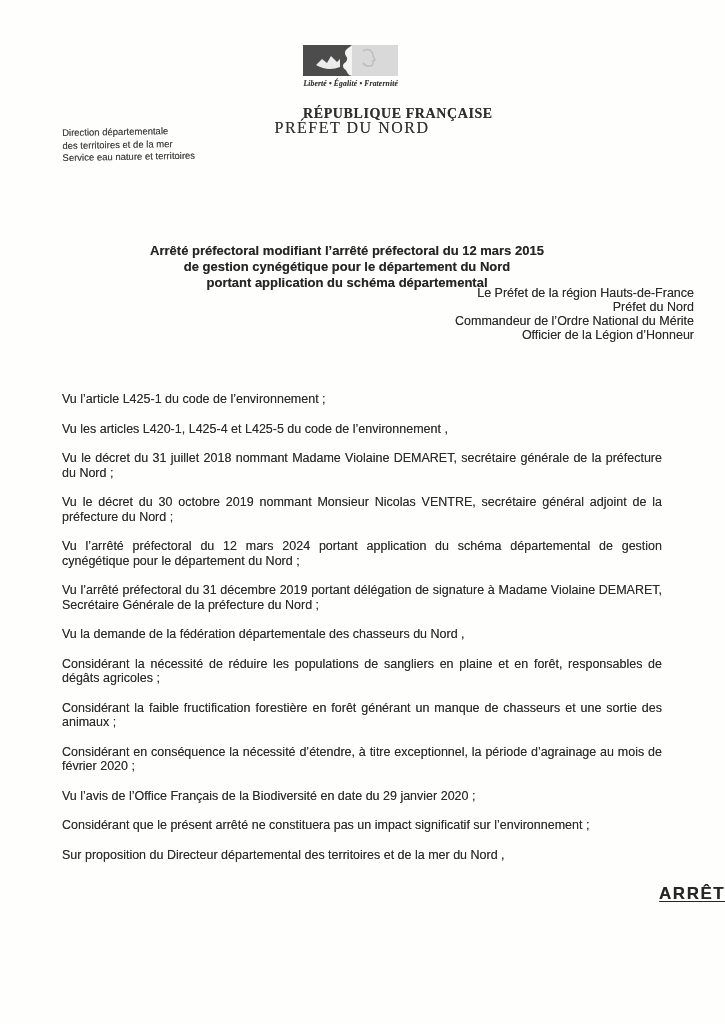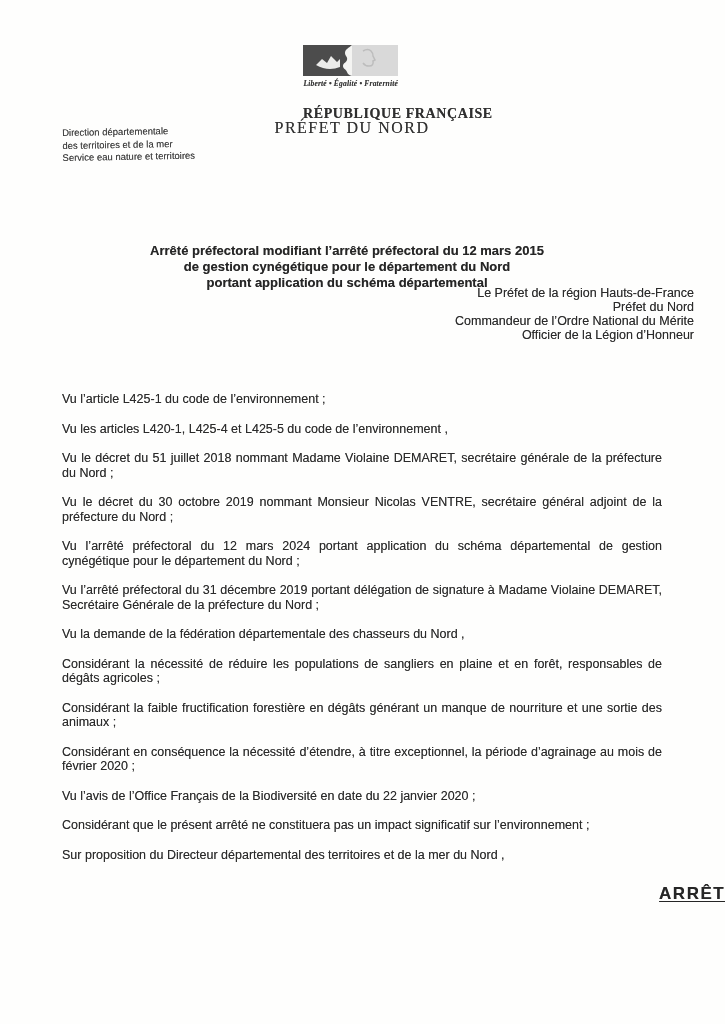--- a/index.html
+++ b/index.html
@@ -101,28 +101,28 @@
   <div class="issuer">
     <div>Le Préfet de la région Hauts-de-France</div>
     <div>Préfet du Nord</div>
     <div>Commandeur de l’Ordre National du Mérite</div>
     <div>Officier de la Légion d’Honneur</div>
   </div>
 
   <div class="body-text">
     <p>Vu l’article L425-1 du code de l’environnement ;</p>
     <p>Vu les articles L420-1, L425-4 et L425-5 du code de l’environnement ,</p>
-    <p>Vu le décret  du 51 juillet 2018 nommant Madame Violaine DEMARET, secrétaire générale de la préfecture du Nord ;</p>
+    <p>Vu le décret  du 31 juillet 2018 nommant Madame Violaine DEMARET, secrétaire générale de la préfecture du Nord ;</p>
     <p>Vu le décret  du 30 octobre 2019 nommant Monsieur Nicolas VENTRE, secrétaire général adjoint de la préfecture du Nord  ;</p>
     <p>Vu l’arrêté préfectoral du 12 mars 2024 portant application du schéma départemental de gestion cynégétique pour le département du Nord ;</p>
     <p>Vu l’arrêté préfectoral du 31 décembre 2019 portant délégation de signature à Madame Violaine DEMARET, Secrétaire Générale de la préfecture du Nord ;</p>
     <p>Vu la demande de la fédération départementale des chasseurs du Nord ,</p>
     <p>Considérant la nécessité de réduire les populations de sangliers en plaine et en forêt, responsables de dégâts agricoles ;</p>
-    <p>Considérant la faible fructification forestière en dégâts générant un manque de nourriture et une sortie des animaux ;</p>
+    <p>Considérant la faible fructification forestière en forêt générant un manque de chasseurs et une sortie des animaux ;</p>
     <p>Considérant en conséquence la nécessité d’étendre, à titre exceptionnel, la période d’agrainage au mois de février 2020 ;</p>
-    <p>Vu l’avis de l’Office Français de la Biodiversité en date du 22 janvier 2020 ;</p>
+    <p>Vu l’avis de l’Office Français de la Biodiversité en date du 29 janvier 2020 ;</p>
     <p>Considérant que le présent arrêté ne constituera pas un impact significatif sur l’environnement ;</p>
     <p>Sur proposition du Directeur départemental des territoires et de la mer du Nord  ,</p>
   </div>
 
   <div class="arrete">ARRÊTE</div>
 
 </div>
 
 </body></html>

